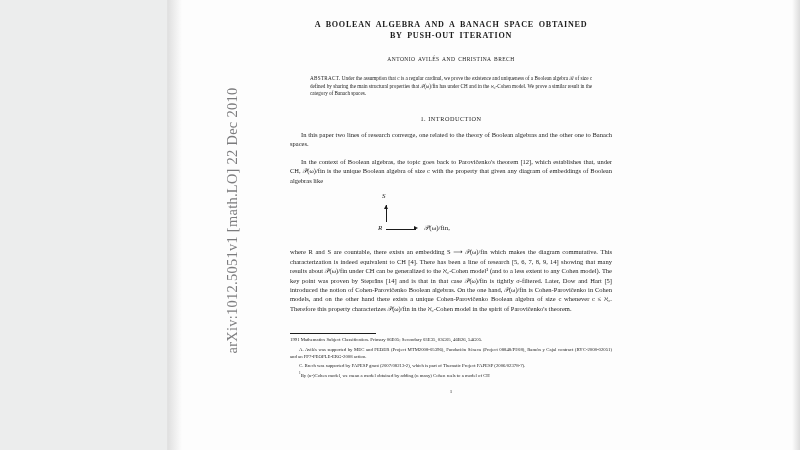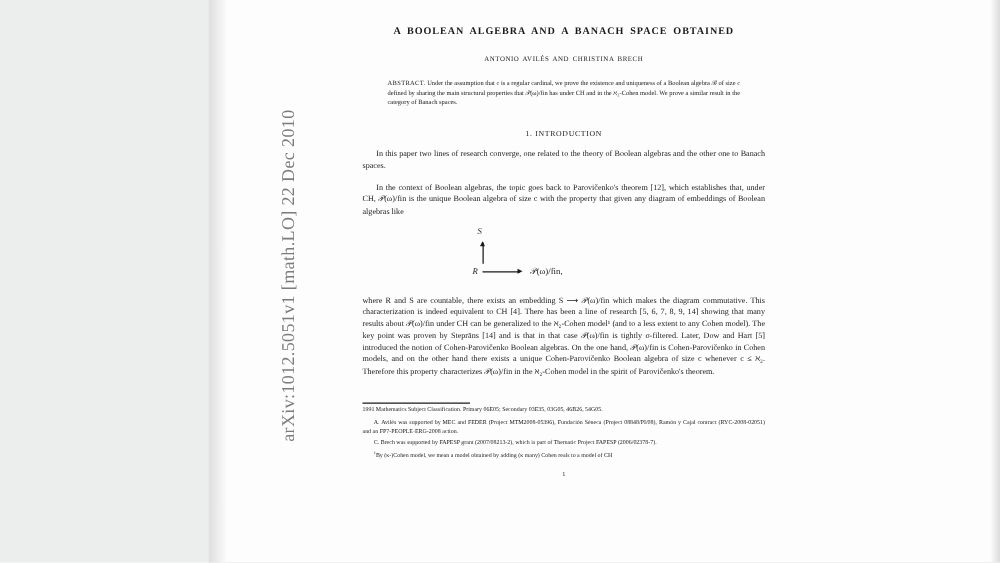--- a/index.html
+++ b/index.html
@@ -198,20 +198,21 @@
 
   <div id="page-left-shade"></div>
   <div id="page-right-edge"></div>
 
   <div id="arxiv-stamp">arXiv:1012.5051v1  [math.LO]  22 Dec 2010</div>
 
   <div id="column">
 
     <div class="title">
       <div>A BOOLEAN ALGEBRA AND A BANACH SPACE OBTAINED</div>
+      <div>BY PUSH-OUT ITERATION</div>
     </div>
 
     <div class="authors">ANTONIO AVILÉS AND CHRISTINA BRECH</div>
 
     <div class="abstract">
       <span class="lbl">ABSTRACT.</span><span> Under the assumption that c is a regular cardinal, we prove the existence and uniqueness of a Boolean algebra ℬ of size c defined by sharing the main structural properties that 𝒫(ω)/fin has under CH and in the ℵ₂-Cohen model. We prove a similar result in the category of Banach spaces.</span>
     </div>
 
     <div class="section-head">1. INTRODUCTION</div>
 

